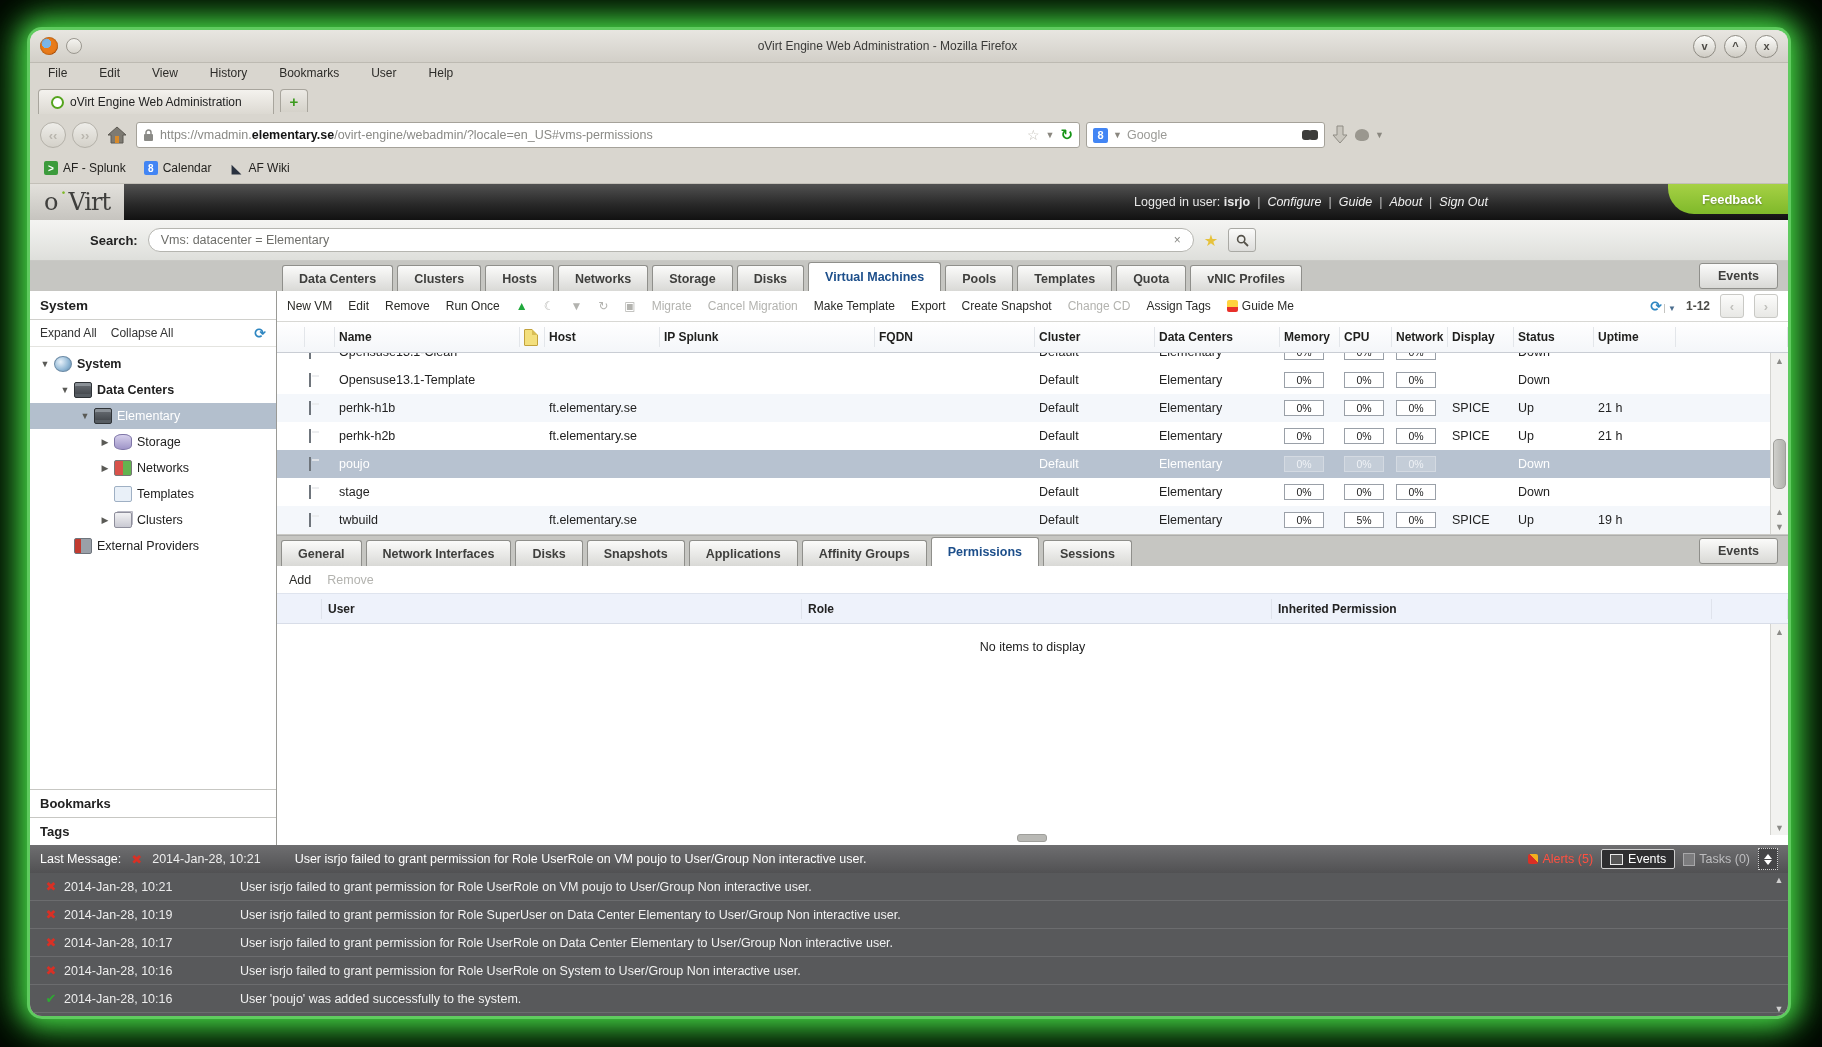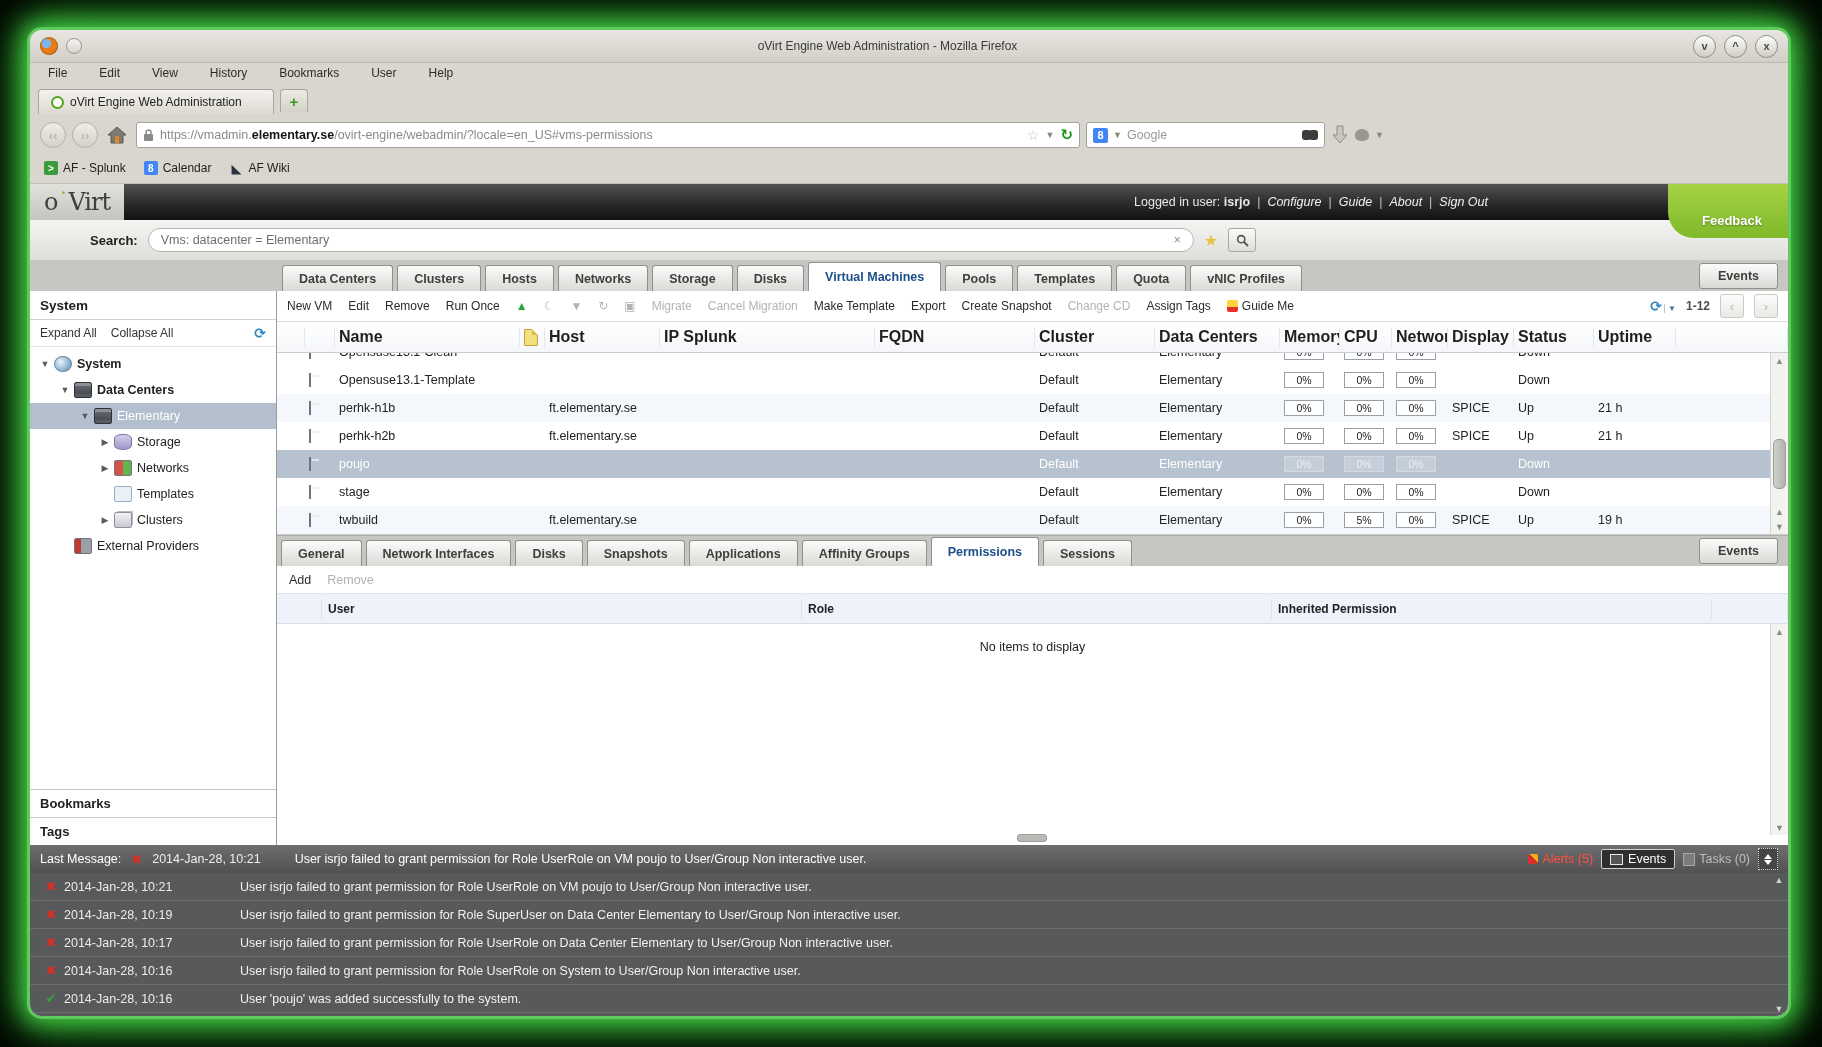--- a/index.html
+++ b/index.html
@@ -56,21 +56,21 @@
   
   .ovirt-header{height:36px;flex:none;background:linear-gradient(#515151,#2a2a2a 55%,#111);display:flex;align-items:stretch;position:relative;}
   .ovirt-logo{background:linear-gradient(#e3e1dc,#c6c4bf);color:#3f3f3d;font-size:24px;padding:0 14px;display:flex;
               align-items:center;font-family:"DejaVu Serif",serif;letter-spacing:-1px;}
   .ovirt-logo i{font-style:normal;color:#7fb928;}
   .ovm-band{background:linear-gradient(#9ccb3b,#7cb32a);color:#fff;font-weight:bold;font-size:14px;display:flex;
             align-items:center;padding:0 22px;text-shadow:0 1px 2px rgba(0,0,0,.4);}
   .header-right{margin-left:auto;display:flex;align-items:center;color:#e8e8e8;gap:7px;padding-right:300px;font-size:12.5px;}
   .header-right .sep{color:#bfbfbf;}
   .hlink{color:#f0f0f0;font-style:italic;}
-  .feedback-tab{position:absolute;right:0;top:0;height:36px;padding:18px 26px 0 34px;background:linear-gradient(#a6d145,#7fb92a);
+  .feedback-tab{position:absolute;right:0;top:0;height:30px;padding:0 26px 0 34px;background:linear-gradient(#a6d145,#7fb92a);
                 color:#fff;font-weight:bold;display:flex;align-items:center;border-radius:0 0 0 26px;font-size:13px;
                 text-shadow:0 1px 2px rgba(0,0,0,.35);}
   
   .search-row{height:40px;flex:none;background:linear-gradient(#f4f4f2,#dedfdb);display:flex;align-items:center;
               padding:0 14px;gap:10px;border-bottom:1px solid #c9c9c5;}
   .search-label{font-weight:bold;font-size:13px;color:#222;margin-left:46px;}
   .ovirt-search{flex:1;max-width:1020px;height:22px;background:#fff;border:1px solid #b5b5b0;border-radius:12px;
                 display:flex;align-items:center;padding:0 12px;color:#6e6e6a;font-size:12.5px;}
   .ovirt-search .clear-x{margin-left:auto;color:#8a8a86;font-size:12px;}
   .gold-star{color:#e6c23c;font-size:16px;}
@@ -117,21 +117,21 @@
   .tb-right{margin-left:auto;display:flex;align-items:center;gap:10px;}
   .pag-num{font-weight:bold;color:#4c4c48;}
   .pag-btn{width:22px;height:22px;border:1px solid #c9c9c5;border-radius:3px;background:linear-gradient(#fcfcfb,#e8e8e5);
            color:#c0c0bc;display:flex;align-items:center;justify-content:center;font-size:13px;font-weight:bold;}
   .tb-refresh{color:#2e86c1;font-size:14px;font-weight:bold;}
   .tb-refresh .dd{color:#4c6e8f;font-size:8px;border-left:1px solid #c4c4c0;padding-left:3px;margin-left:2px;}
   
   .vm-grid{flex:none;position:relative;}
   .grid-cols{display:grid;grid-template-columns:28px 30px 185px 25px 115px 215px 160px 120px 125px 60px 52px 56px 66px 80px 82px 1fr;}
   .vm-head{height:30px;align-items:center;border-bottom:1px solid #c9cdd4;background:linear-gradient(#fff,#f4f6f9);
-           font-weight:bold;font-size:16px;color:#1f1f1d;}
+           font-weight:bold;font-size:12px;color:#1f1f1d;}
   .vm-head>div{padding:0 4px;border-right:1px solid #e3e6ea;height:20px;display:flex;align-items:center;overflow:hidden;}
   .note-ico{width:12px;height:15px;background:#f3df7d;border:1px solid #c2a23c;border-radius:1px;position:relative;}
   .note-ico::after{content:"";position:absolute;right:-1px;top:-1px;border:3px solid #fff;border-left-color:#d8bd55;border-bottom-color:#d8bd55;}
   .rows-viewport{height:181px;overflow:hidden;position:relative;border-bottom:1px solid #c9c9c5;}
   .vm-row{height:28px;align-items:center;font-size:12.5px;color:#222;}
   .vm-row.partial{margin-top:-15px;}
   .vm-row.alt{background:#f4f7fb;}
   .vm-row.selected{background:#b7c2d0;color:#fff;}
   .vm-row>div{padding:0 4px;overflow:hidden;white-space:nowrap;}
   .tri{width:0;height:0;margin:0 auto;}

